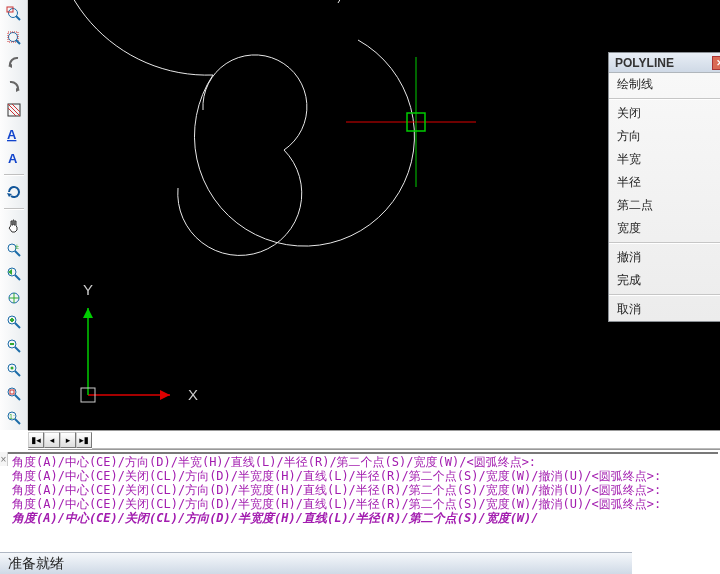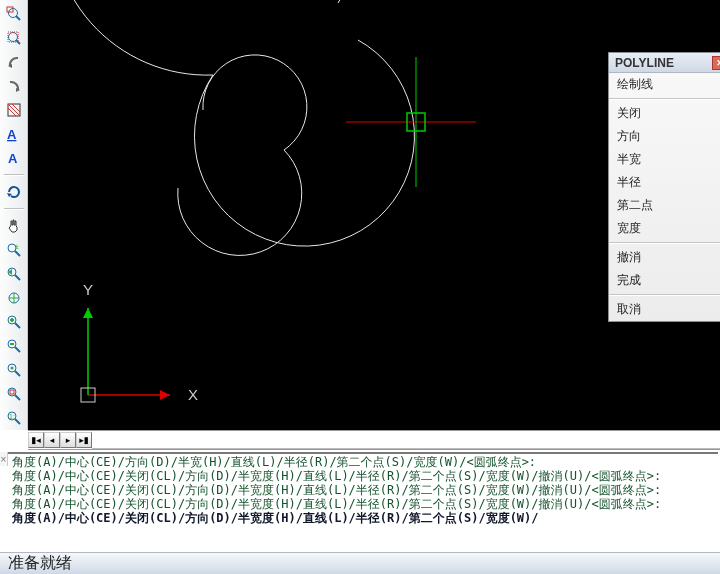--- a/index.html
+++ b/index.html
@@ -96,36 +96,36 @@
   height: 90px;
   border-top: 2px inset #ccc;
   background: #fff;
   font-family: SimSun, monospace;
   font-size: 12px;
   color: #000;
   padding: 1px 4px;
   overflow: hidden;
   white-space: pre;
 }
-.cmdhist .line { line-height: 14px; white-space: nowrap; overflow: hidden; color:#14532d;}
-.cmdhist .line.last { font-weight: bold; color:#0f172a;}
+.cmdhist .line { line-height: 14px; white-space: nowrap; overflow: hidden; color:#a21caf;}
+.cmdhist .line.last { font-weight: bold; color:#a21caf;font-style:italic;}
 .closex {
   position:absolute; left:0; top:452px; width:8px; height:14px;
   font-size:10px; color:#777; display:flex;align-items:center;justify-content:center;
   cursor:pointer; border-right:1px solid #ccc; background:#f5f5f5;
 }
 .statusbar {
   position: absolute;
   left: 0; bottom: 0;
-  width: 720px; height: 22px;
+  width: 632px; height: 22px;
   background: linear-gradient(#f5f8fb,#cfd9e6);
   border-top: 1px solid #b0b8c4;
   display: flex; align-items: center;
   padding: 0 8px;
-  font-size: 16px;
+  font-size: 14px;
   color: #222;
 }
 .float-menu {
   position: absolute;
   left: 608px; top: 52px;
   width: 124px;
   background: linear-gradient(#f9f9f9,#ececec);
   border: 1px solid #8a8f94;
   box-shadow: 2px 3px 6px rgba(0,0,0,0.4);
   font-size: 12px;

